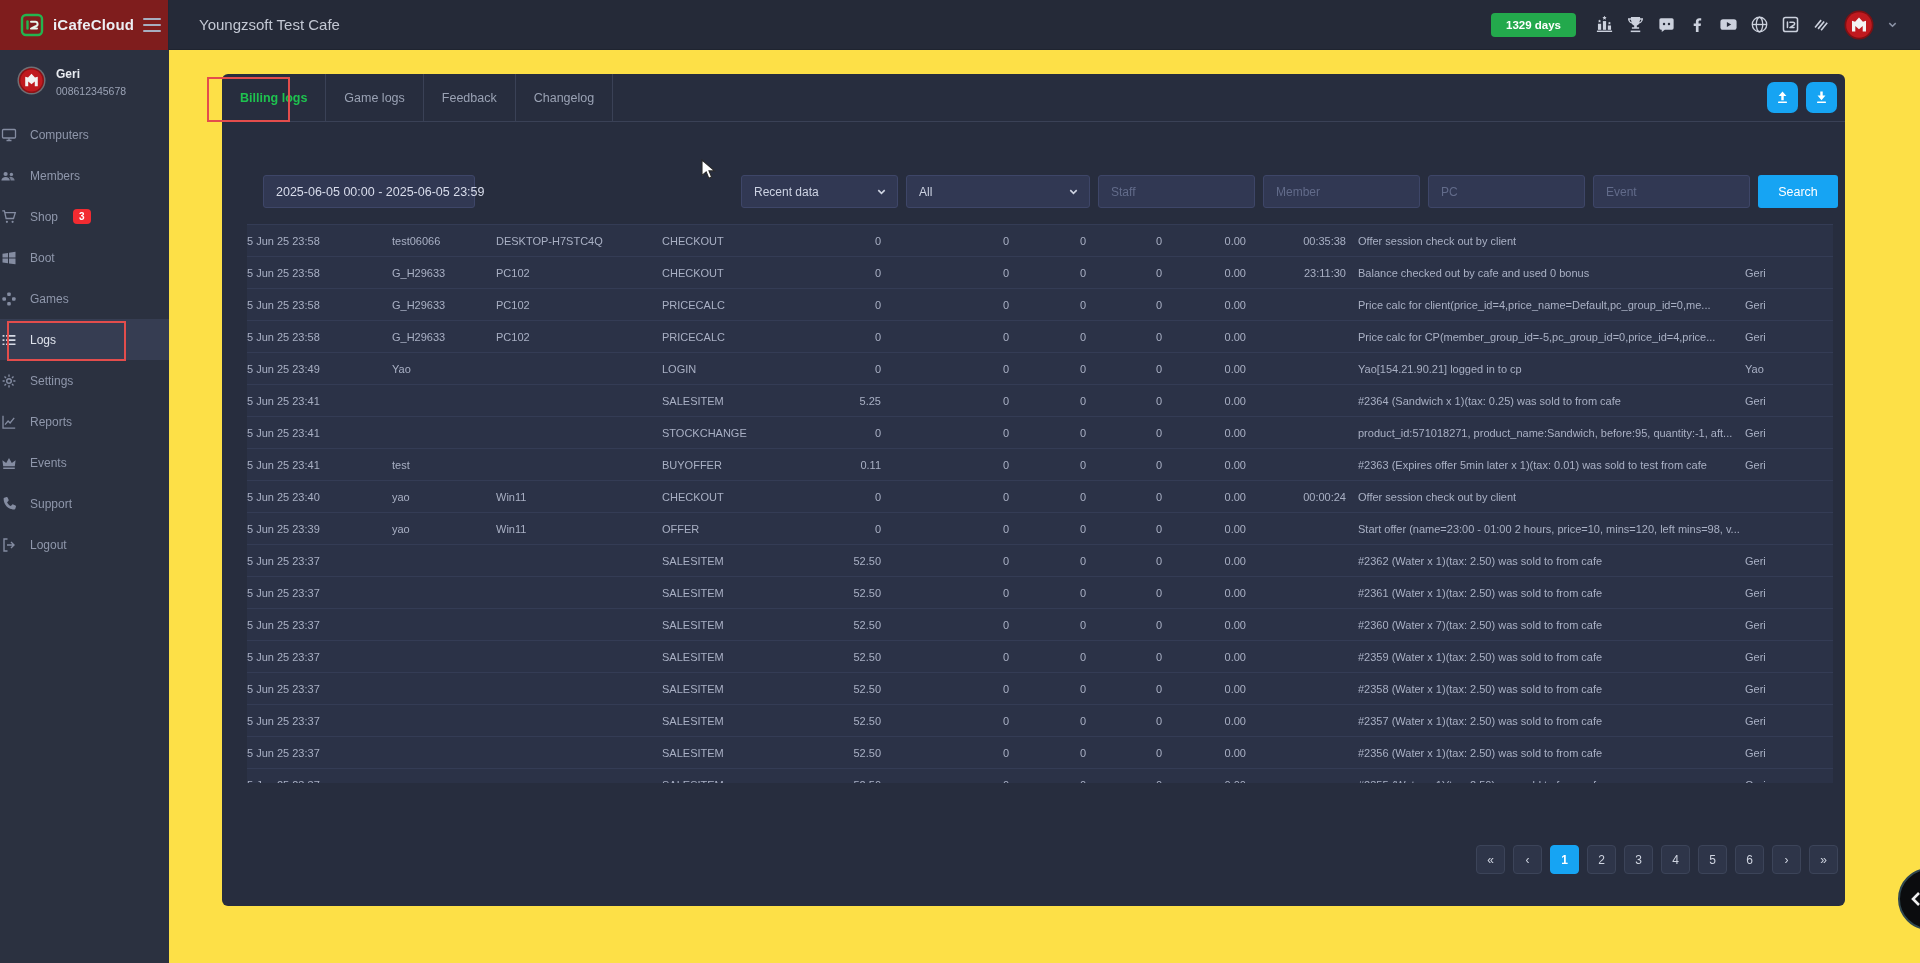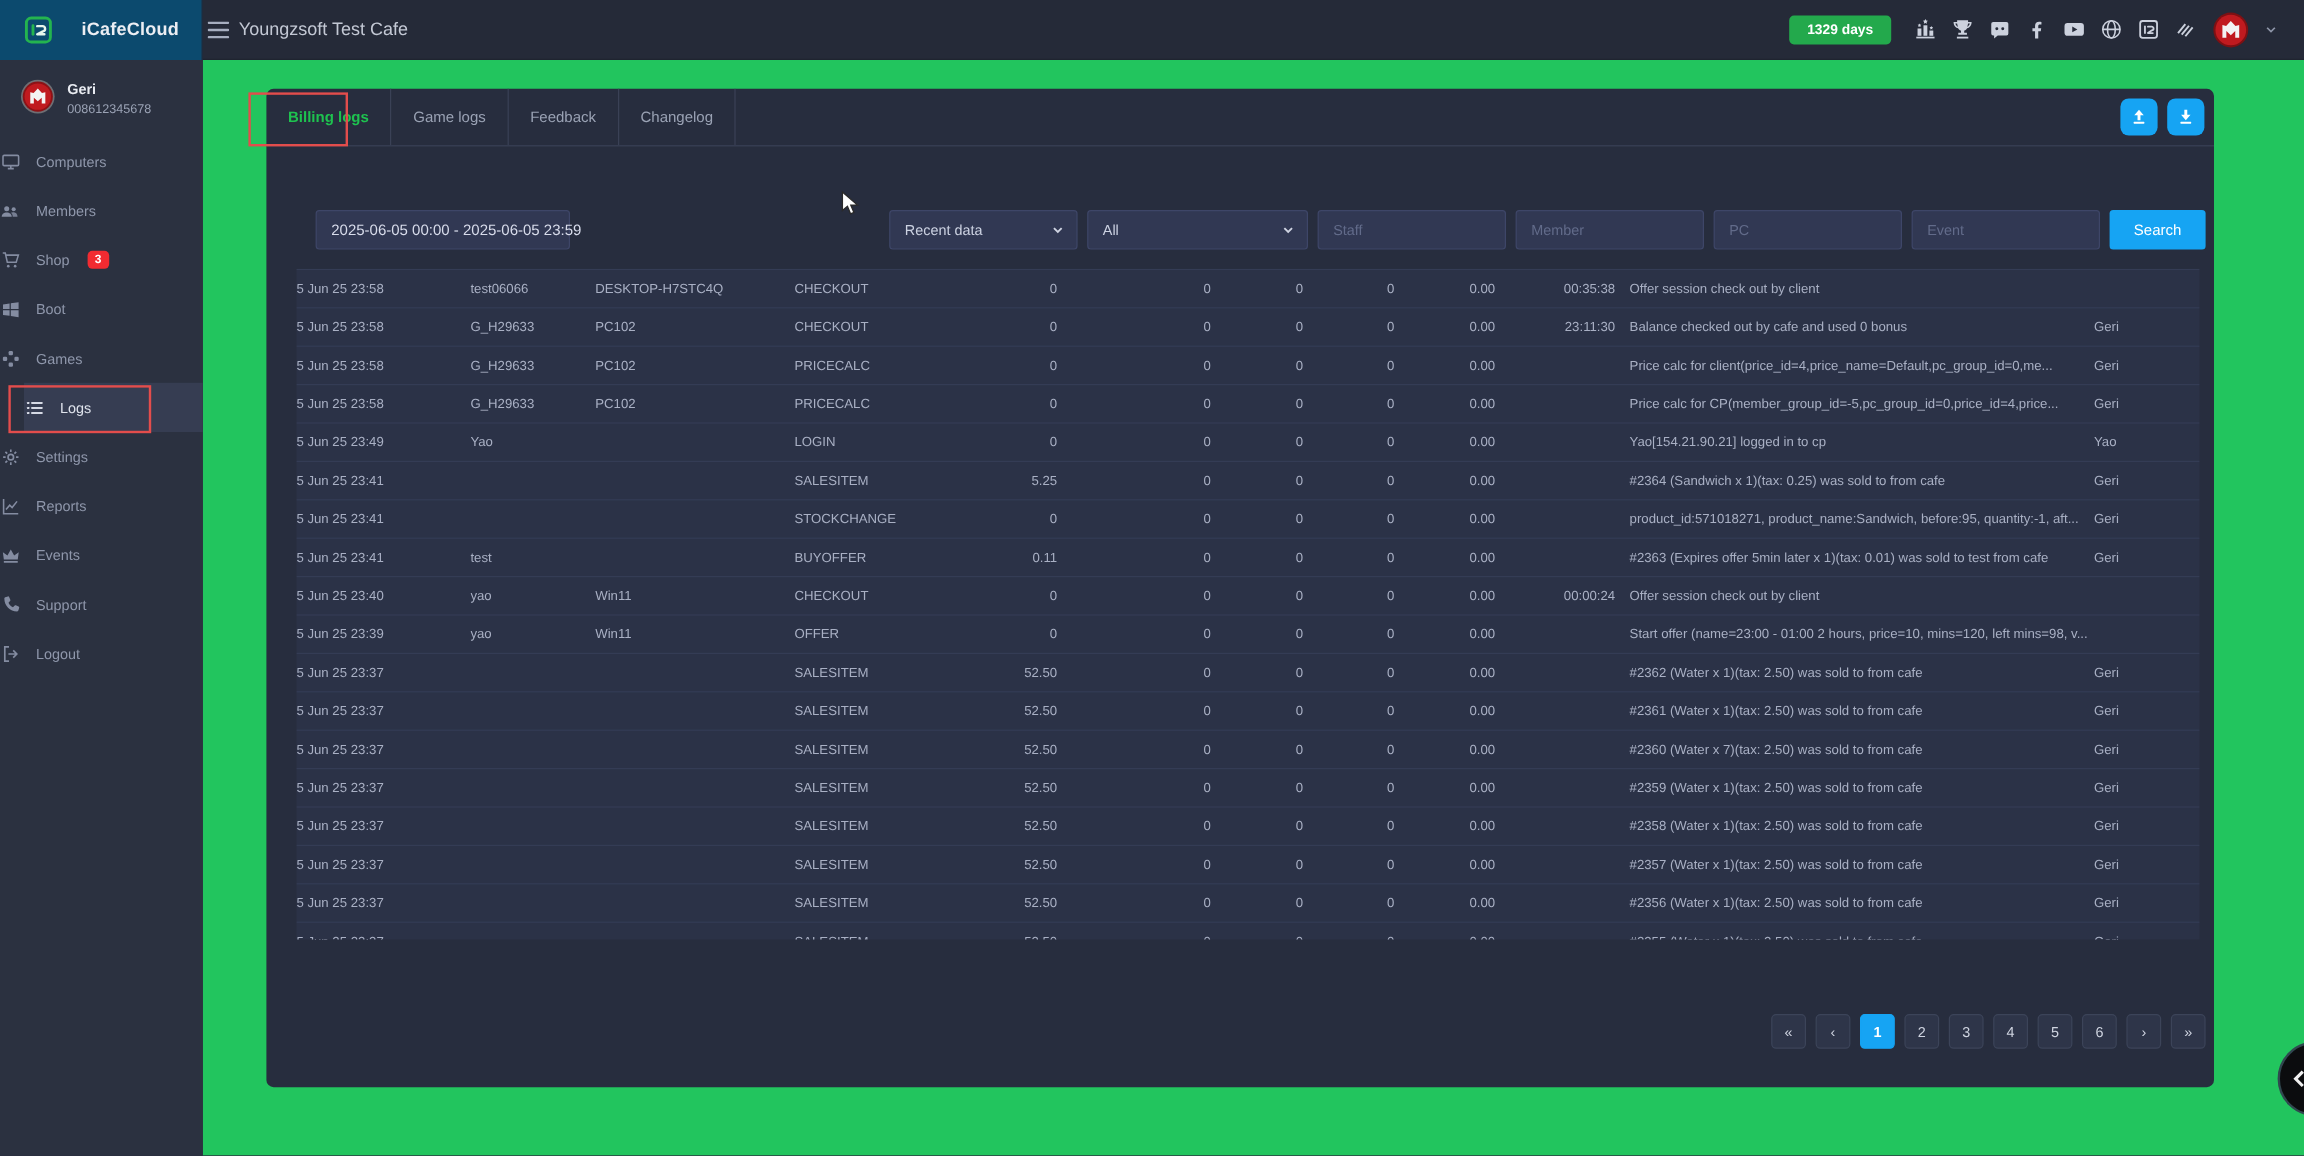--- a/index.html
+++ b/index.html
@@ -12,22 +12,22 @@
   }
   .app { position: relative; width: 1920px; height: 963px; }
 
   
   .topbar {
     position: absolute; top: 0; left: 0; right: 0; height: 50px;
     background: #252a38; display: flex; align-items: center;
     border-bottom: 1px solid #1f2430; z-index: 5;
   }
   .brand {
-    width: 169px; height: 50px; background: #0c4a6e;
-    display: flex; align-items: center; gap: 24px; padding: 0 14px 0 20px;
+    width: 169px; height: 50px; background: #7f1d1d;
+    display: flex; align-items: center; gap: 9px; padding: 0 14px 0 20px;
     border-right: 1px solid #222736; flex: none;
   }
   .brand-name { color: #eceef3; font-size: 15px; font-weight: bold; letter-spacing: .2px; }
   .hamburger { margin-left: auto; color: #a7aec0; cursor: pointer; display: flex; }
   .cafe-title { margin-left: 30px; font-size: 15px; color: #c3c8d4; }
   .topbar-right { margin-left: auto; display: flex; align-items: center; gap: 13px; padding-right: 22px; }
   .days-badge {
     background: #23a94c; color: #fff; font-size: 11.5px; font-weight: bold;
     padding: 6px 15px; border-radius: 4px; margin-right: 6px; cursor: pointer;
   }
@@ -43,30 +43,30 @@
     background: #2b3140; z-index: 4;
   }
   .user { display: flex; gap: 10px; padding: 16px 8px 0 17px; height: 64px; }
   .user-avatar { width: 29px; height: 29px; flex: none; }
   .user-name { color: #e8ebf1; font-size: 12px; font-weight: bold; padding-top: 1px; }
   .user-phone { color: #9aa2b4; font-size: 10.5px; margin-top: 4px; }
   .nav-item {
     position: relative; height: 41px; display: flex; align-items: center; gap: 13px;
     color: #8f97ab; font-size: 12px; cursor: pointer;
   }
-  .nav-item.active { background: #363d52; color: #dfe3ec; margin-left: 20px; }
+  .nav-item.active { background: #363d52; color: #dfe3ec; }
   .nav-icon { width: 17px; display: flex; justify-content: center; color: #848ca1; }
   .nav-item.active .nav-icon { color: #d6dae5; }
   .nav-badge {
     background: #f22b31; color: #fff; font-size: 10px; font-weight: bold;
     border-radius: 4px; padding: 2px 6px; margin-left: 2px;
   }
 
   
-  .content { position: absolute; left: 169px; top: 50px; right: 0; bottom: 0; background: #22c55e; }
+  .content { position: absolute; left: 169px; top: 50px; right: 0; bottom: 0; background: #fde047; }
   .card {
     position: absolute; left: 53px; top: 24px; width: 1623px; height: 832px;
     background: #272d3e; border-radius: 6px;
   }
   .tabs-row {
     position: absolute; top: 0; left: 0; right: 0; height: 48px;
     border-bottom: 1px solid #3a4156; display: flex; align-items: center; padding-left: 0;
   }
   .tabs { display: flex; align-items: center; height: 100%; }
   .tab {

